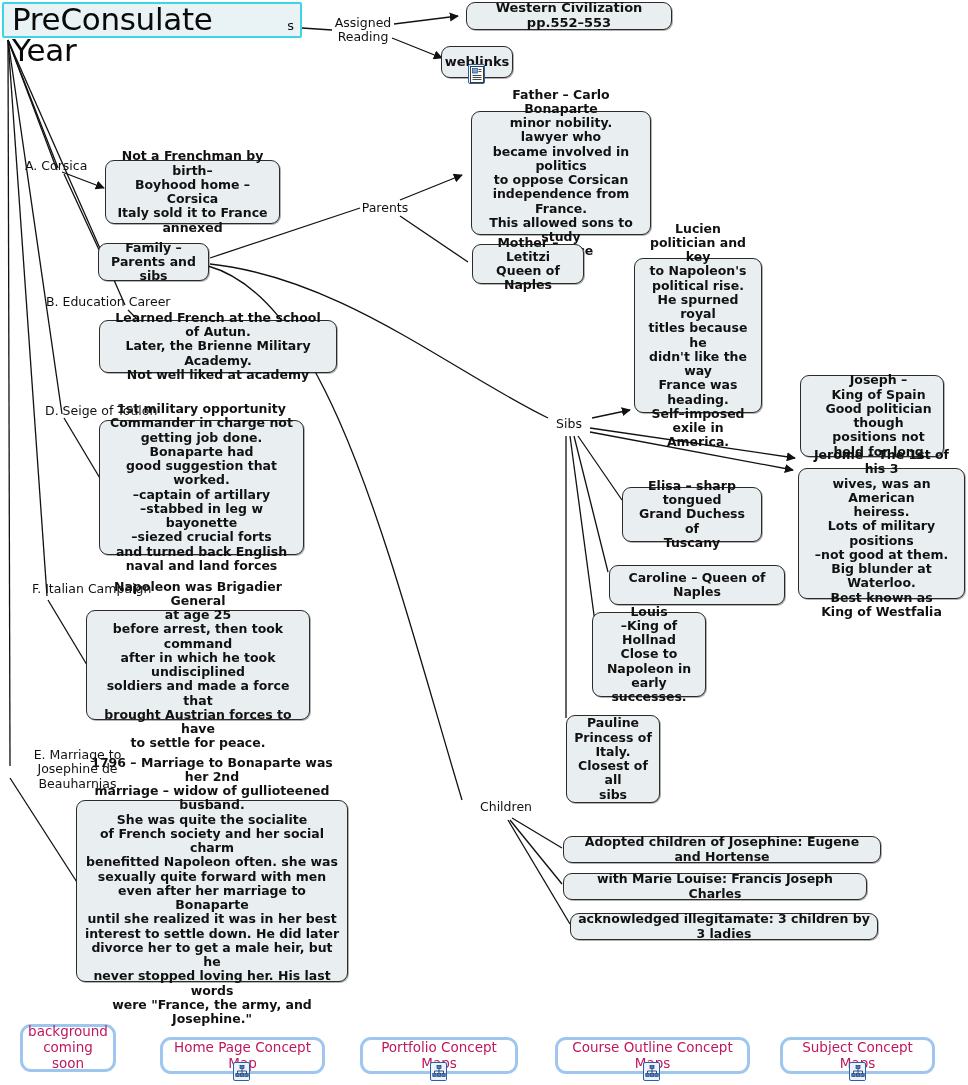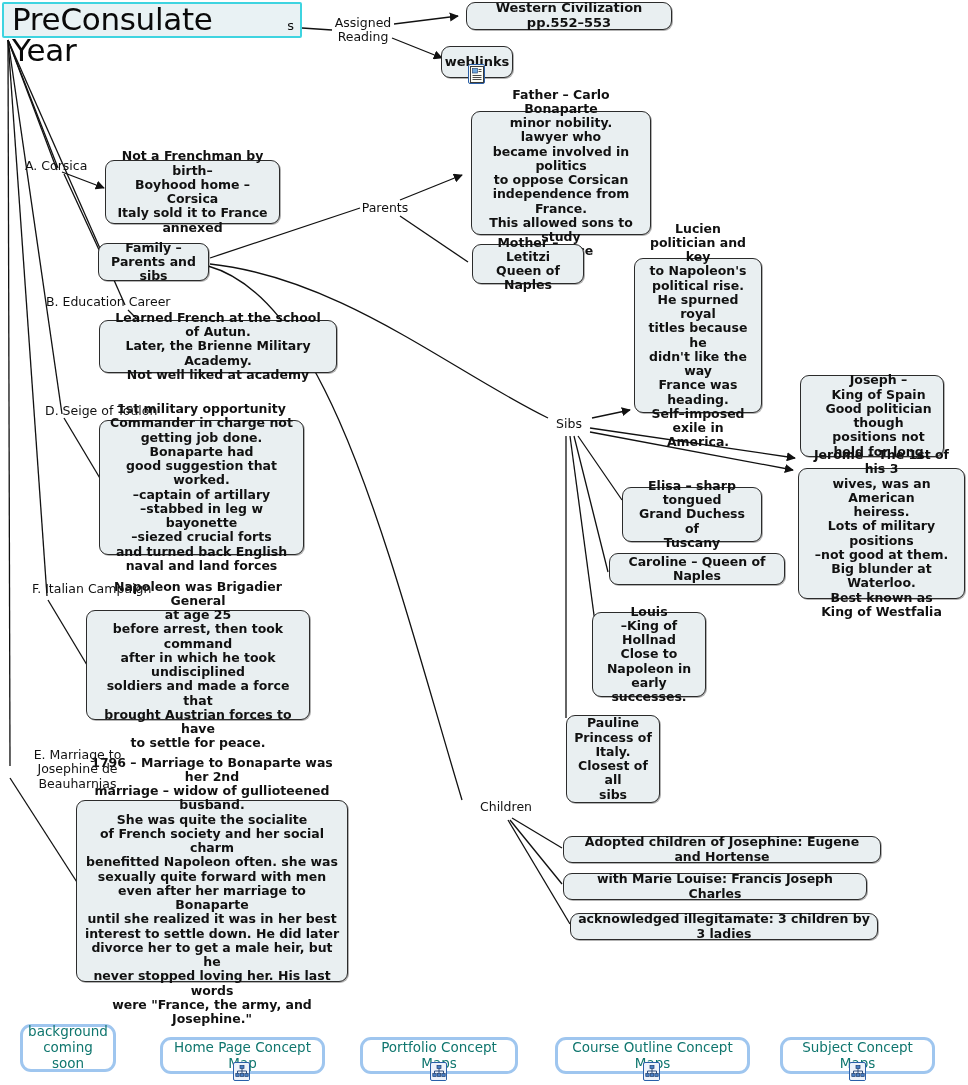--- a/index.html
+++ b/index.html
@@ -67,21 +67,21 @@
     text-align: center;
     white-space: pre-line;
     background: transparent;
   }
   .edge-label.left { text-align: left; }
   .navbtn {
     position: absolute;
     border: 3px solid #9fc6ef;
     border-radius: 11px;
     background: #ffffff;
-    color: #0f766e;
+    color: #be185d;
     font-size: 13.5px;
     text-align: center;
     line-height: 1.18;
     display: flex;
     align-items: center;
     justify-content: center;
     white-space: pre-line;
     padding: 7px 8px;
   }
   .badge {
@@ -287,21 +287,21 @@
 Lots of military positions
 –not good at them.
 Big blunder at Waterloo.
 Best known as
 King of Westfalia</div>
 
   <div class="node" style="left:622px; top:487px; width:140px; height:55px; font-size:12.5px;">Elisa – sharp tongued
 Grand Duchess of
 Tuscany</div>
 
-  <div class="node" style="left:609px; top:553px; width:176px; height:32px; font-size:12.5px;">Caroline – Queen of Naples</div>
+  <div class="node" style="left:609px; top:565px; width:176px; height:40px; font-size:12.5px;">Caroline – Queen of Naples</div>
 
   <div class="node" style="left:592px; top:612px; width:114px; height:85px; font-size:12.5px;">Louis
 –King of Hollnad
 Close to
 Napoleon in
 early successes.</div>
 
   <div class="node" style="left:566px; top:715px; width:94px; height:88px; font-size:12.5px;">Pauline
 Princess of
 Italy.

